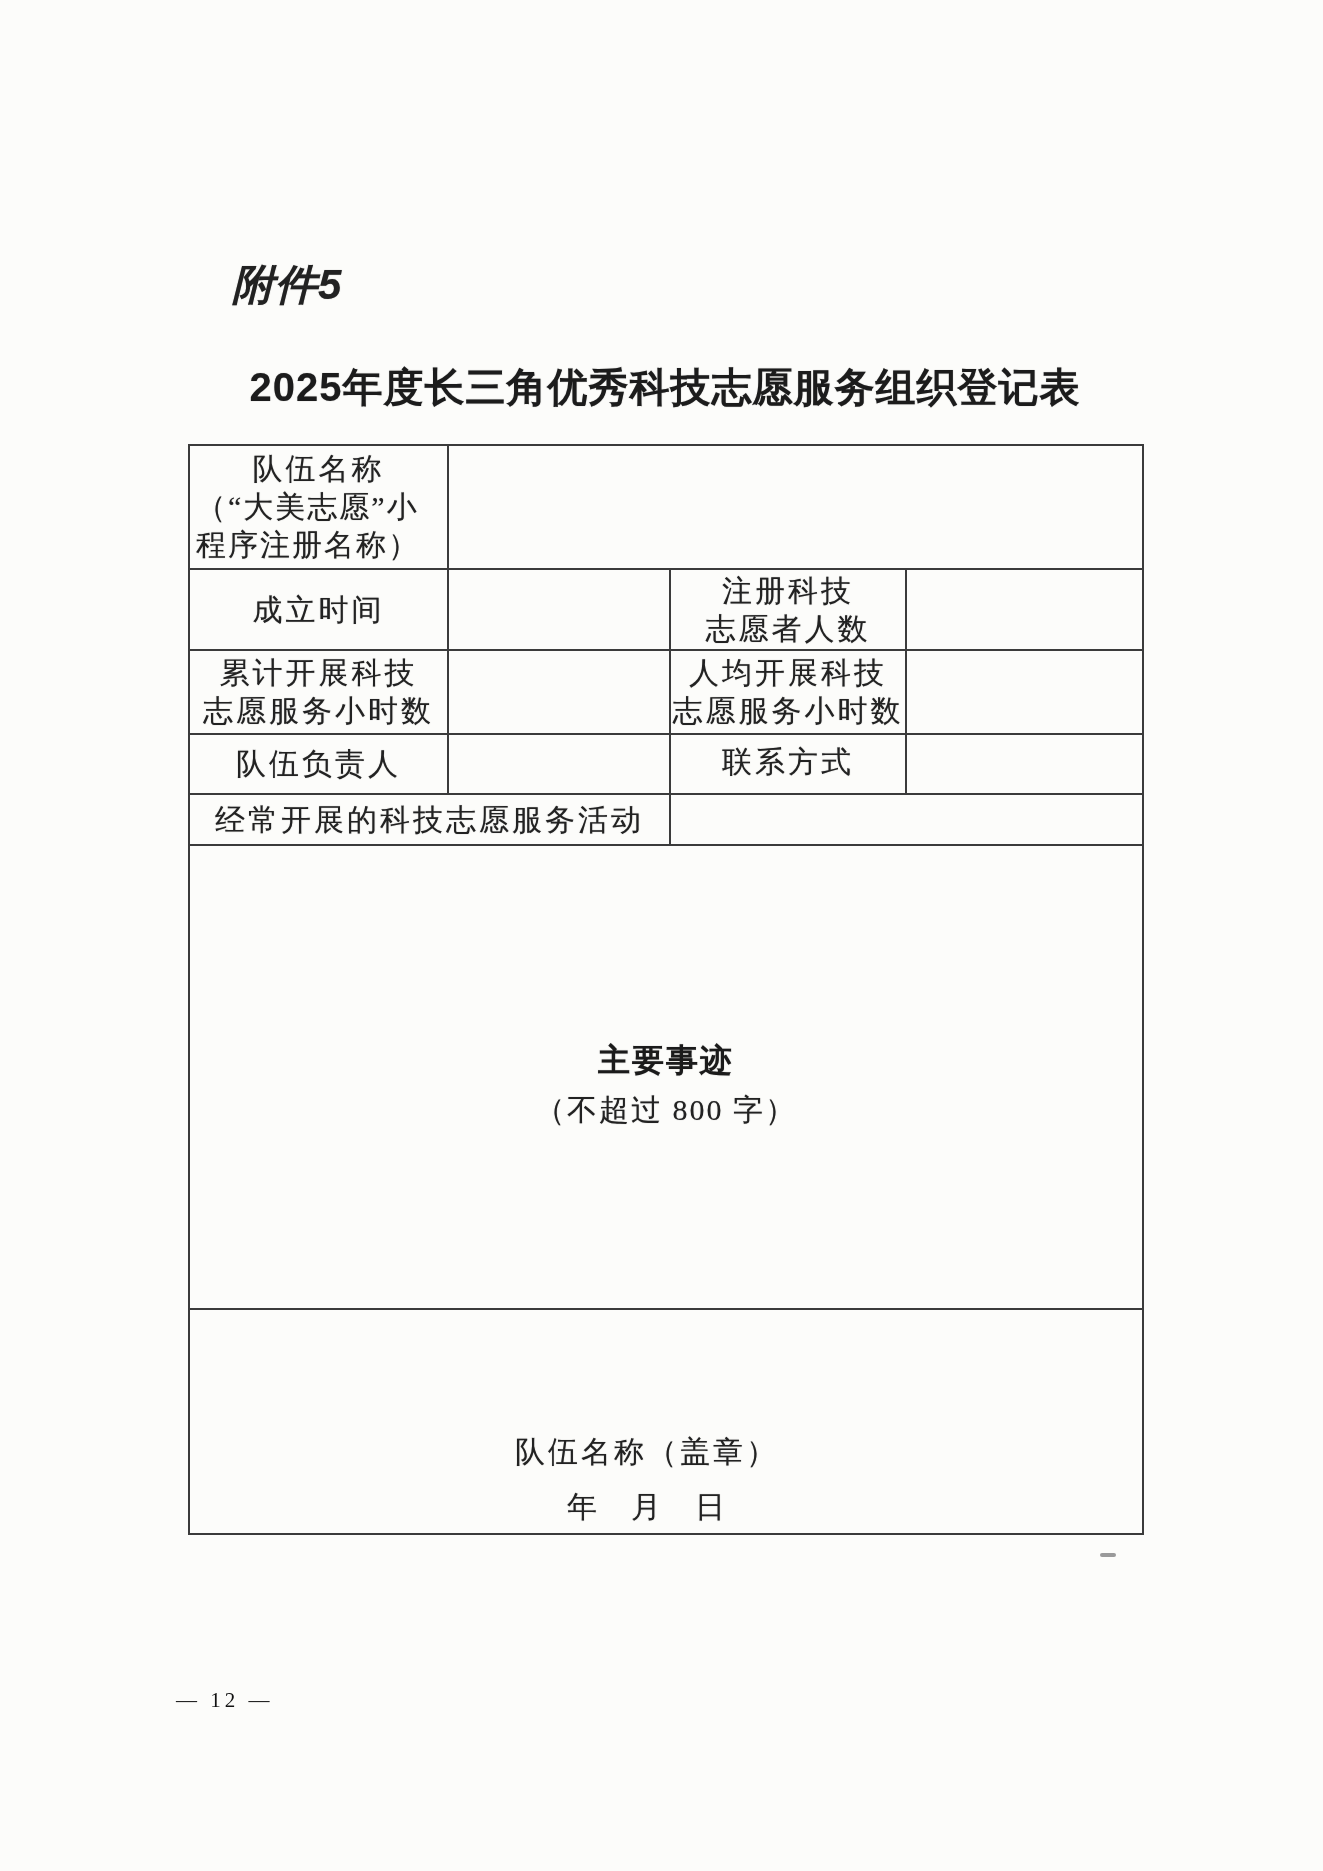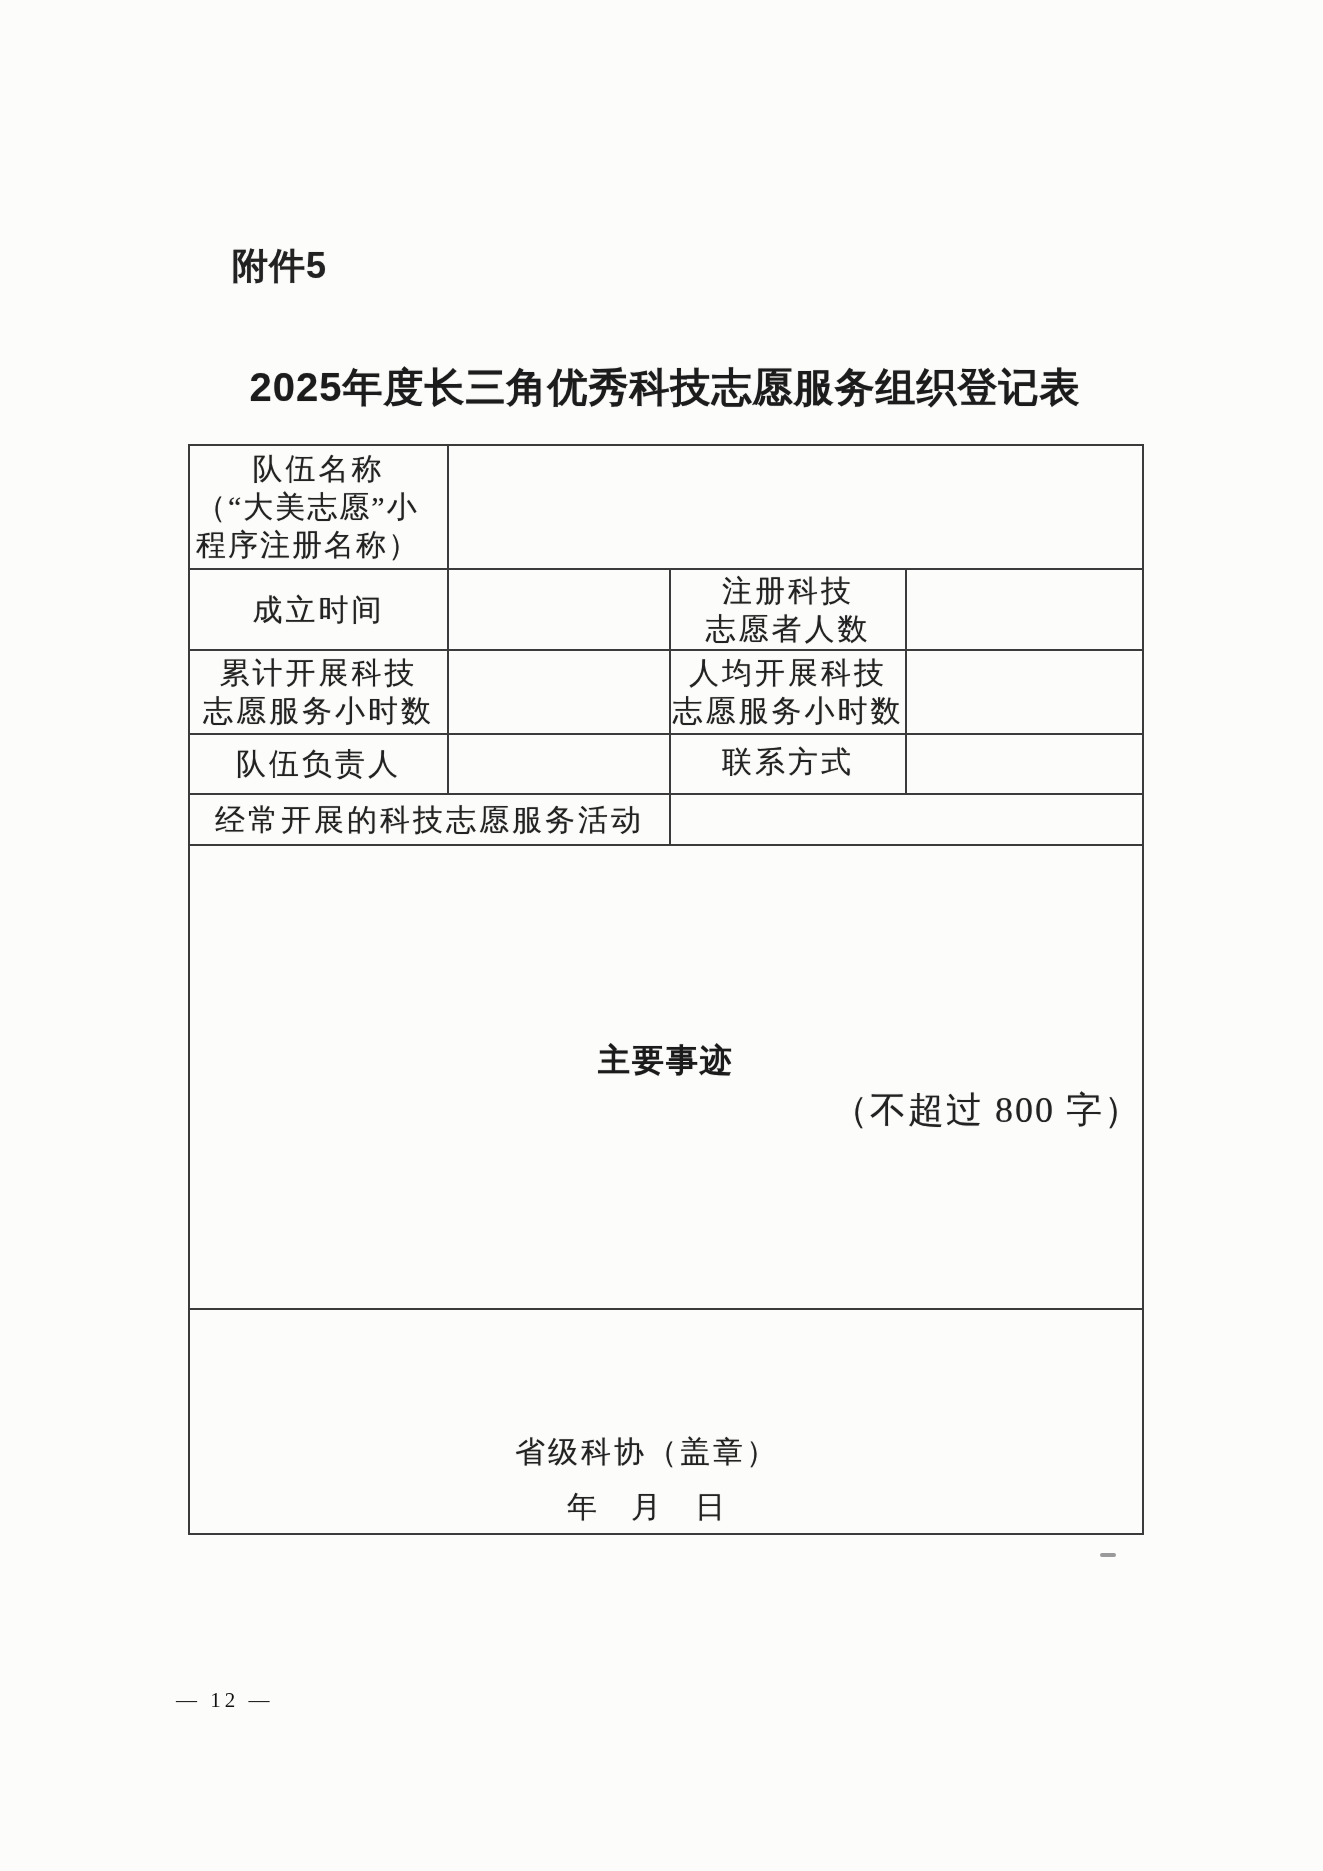--- a/index.html
+++ b/index.html
@@ -12,26 +12,27 @@
     background: #fcfcfa;
     overflow: hidden;
     font-family: "Liberation Serif", "DejaVu Serif", serif;
     color: #1f1f1f;
   }
   .soft { text-shadow: 0 0 1px rgba(40,40,40,0.45); }
 
   .attachment {
     position: absolute;
     left: 232px;
-    top: 242px;
+    top: 257px;
     font-family: "Liberation Sans", "DejaVu Sans", sans-serif;
     font-weight: bold;
-    font-size: 36px;
+    font-size: 42px;
     letter-spacing: 1px;
     color: #222;
+    font-style: italic;
   }
   .doc-title {
     position: absolute;
     left: 188px;
     top: 360px;
     width: 954px;
     text-align: center;
     font-family: "Liberation Sans", "DejaVu Sans", sans-serif;
     font-weight: bold;
     font-size: 40px;
@@ -75,23 +76,22 @@
   }
   .deeds-title {
     font-family: "Liberation Sans", "DejaVu Sans", sans-serif;
     font-weight: bold;
     font-size: 32px;
     letter-spacing: 2px;
     color: #1b1b1b;
   }
   .deeds-note {
     margin-top: 12px;
-    font-size: 36px;
+    font-size: 30px;
     letter-spacing: 2px;
-    text-align: right;
   }
 
   td.signature {
     vertical-align: top;
     text-align: right;
     padding-top: 116px;
     padding-right: 38px;
   }
   .sign-block { display: inline-block; text-align: center; }
   .sign-line1 { font-size: 30px; letter-spacing: 3px; }
@@ -182,21 +182,21 @@
       <td colspan="4" class="deeds" style="border-color: rgb(59, 59, 59);">
         <div class="deeds-title soft">主要事迹</div>
         <div class="deeds-note soft">（不超过 800 字）</div>
         <div></div>
       </td>
     </tr>
 
     <tr class="r7">
       <td colspan="4" class="signature" style="border-color: rgb(59, 59, 59);">
         <div class="sign-block">
-          <div class="sign-line1 soft">省级科协（盖章）</div>
+          <div class="sign-line1 soft">队伍名称（盖章）</div>
           <div class="sign-line2 soft">年　月　日</div>
         </div>
       </td>
     </tr>
   </tbody>
     </table>
 
   <div class="page-number">— 12 —</div>
 
   <div class="smudge"></div>

